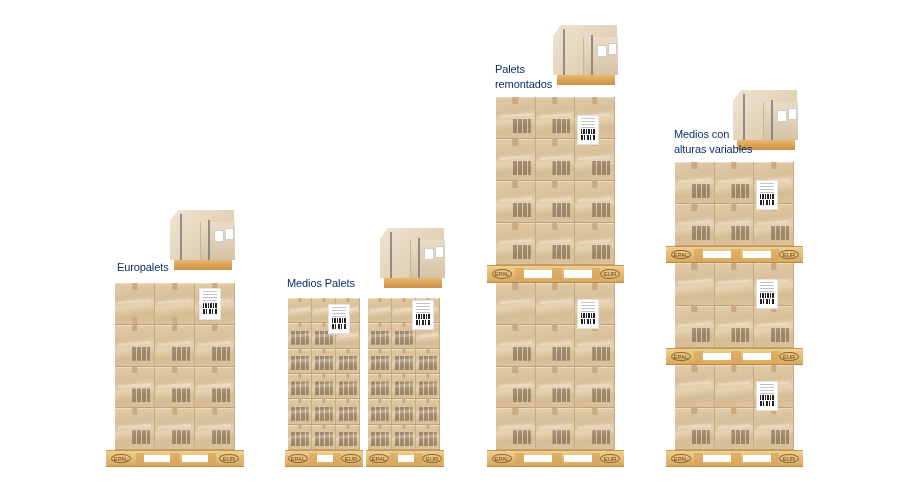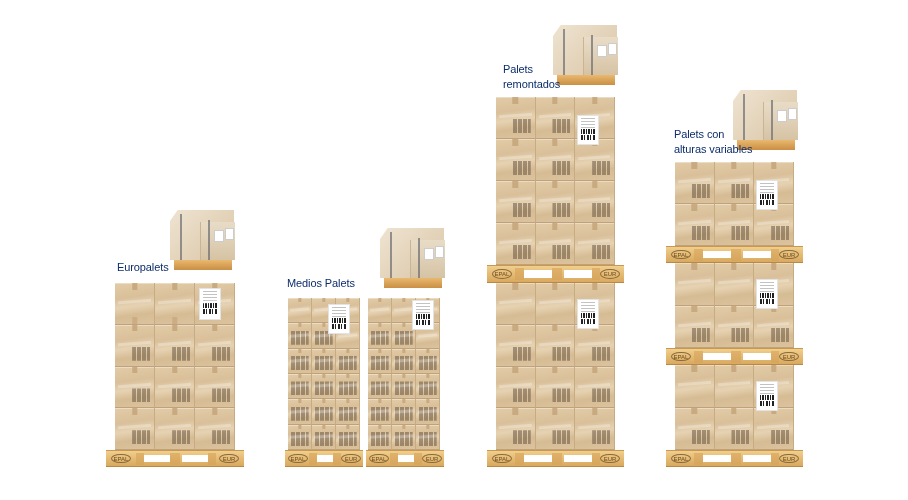--- a/index.html
+++ b/index.html
@@ -263,21 +263,21 @@
 <div>
   <div class="thumb" style="left:553px;top:25px;width:64px;height:62px;">
     <div class="tbox" style="width:64px;height:50px;"></div>
     <div class="tface" style="left:30px;top:12px;width:34px;height:38px;"></div>
     <div class="strap" style="left:10px;top:4px;width:2px;height:46px;"></div>
     <div class="strap" style="left:38px;top:10px;width:2px;height:40px;"></div>
     <div class="tlabel" style="left:44px;top:20px;width:8px;height:10px;"></div>
     <div class="tlabel" style="left:55px;top:18px;width:7px;height:10px;"></div>
     <div class="tpal" style="left:4px;top:50px;width:58px;height:10px;"></div>
   </div>
-  <div class="label" style="left:495px;top:62px;margin-left:8px;">Palets
+  <div class="label" style="left:495px;top:62px;">Palets
 remontados</div>
 
   <div class="stack" style="left:496px;top:97px;width:119px;height:168px;grid-template-columns:repeat(3,1fr);grid-template-rows:repeat(4,1fr);">
     <div class="box">
         <span class="sym"></span>
       </div>
     <div class="box">
         <span class="sym"></span>
       </div>
     <div class="box">
@@ -377,21 +377,21 @@
 <div>
   <div class="thumb" style="left:733px;top:90px;width:64px;height:62px;">
     <div class="tbox" style="width:64px;height:50px;"></div>
     <div class="tface" style="left:30px;top:12px;width:34px;height:38px;"></div>
     <div class="strap" style="left:10px;top:4px;width:2px;height:46px;"></div>
     <div class="strap" style="left:38px;top:10px;width:2px;height:40px;"></div>
     <div class="tlabel" style="left:44px;top:20px;width:8px;height:10px;"></div>
     <div class="tlabel" style="left:55px;top:18px;width:7px;height:10px;"></div>
     <div class="tpal" style="left:4px;top:50px;width:58px;height:10px;"></div>
   </div>
-  <div class="label" style="left:674px;top:127px;">Palets con
+  <div class="label" style="left:674px;top:127px;">Medios con
 alturas variables</div>
 
   <div class="stack" style="left:675px;top:162px;width:119px;height:84px;grid-template-columns:repeat(3,1fr);grid-template-rows:repeat(2,1fr);">
     <div class="box">
         <span class="sym"></span>
       </div>
     <div class="box">
         <span class="sym"></span>
       </div>
     <div class="box">

